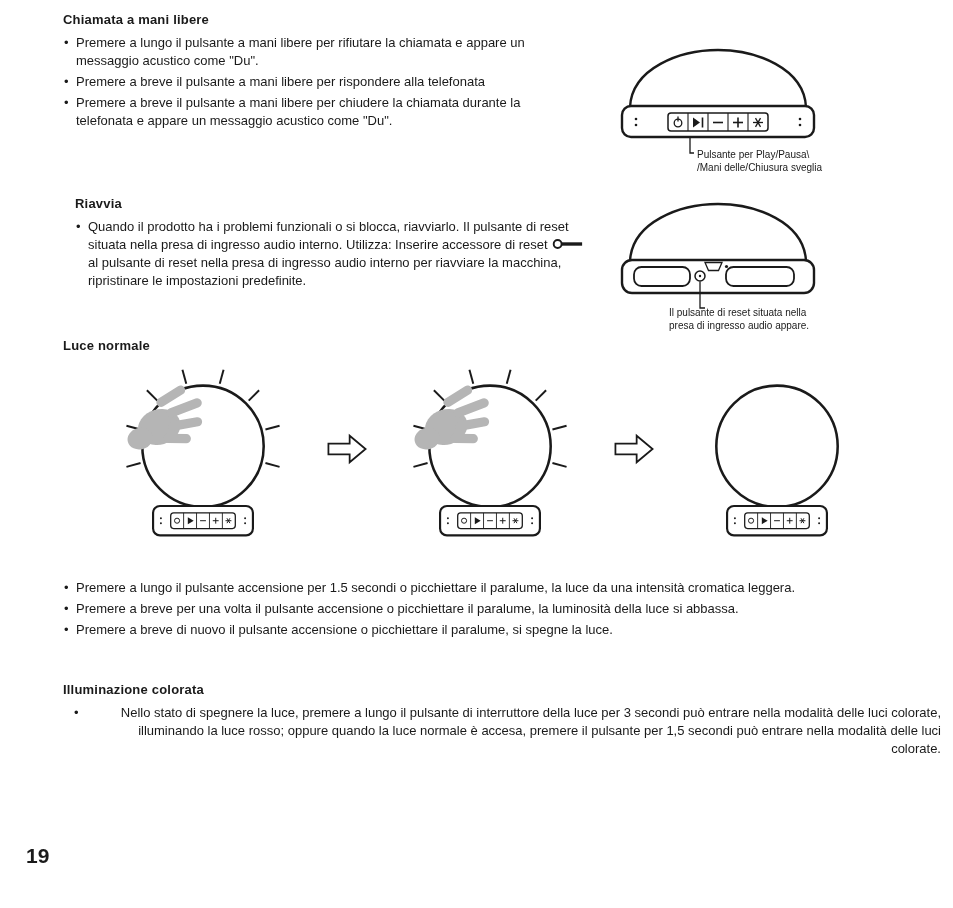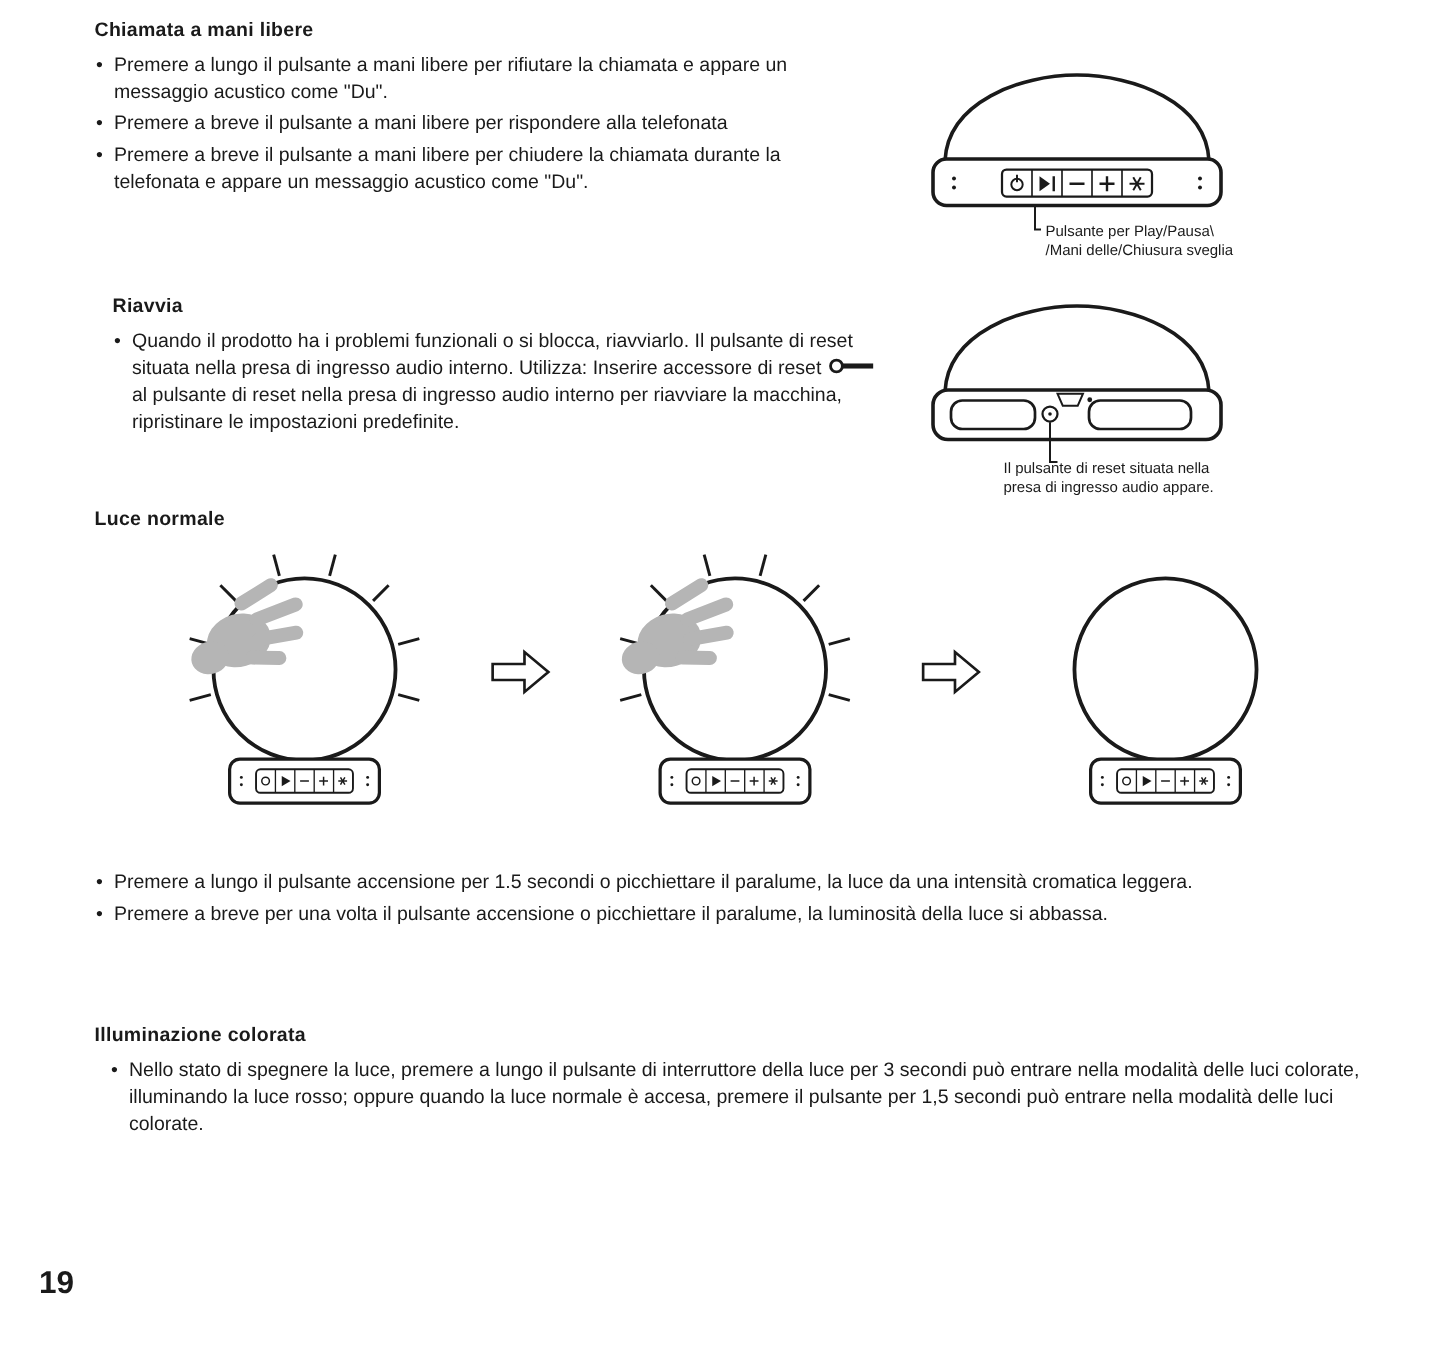--- a/index.html
+++ b/index.html
@@ -239,22 +239,23 @@
         <circle cx="52" cy="166.5" r="1"></circle>
       <circle cx="138" cy="161.5" r="1"></circle>
         <circle cx="138" cy="166.5" r="1"></circle>
     </g>
   </svg>
 </div>
 
 <ul class="abs bullets" style="left:63px; top:572px; width:878px;">
   <li>Premere a lungo il pulsante accensione per 1.5 secondi o picchiettare il paralume, la luce da una intensità cromatica leggera.</li>
   <li>Premere a breve per una volta il pulsante accensione o picchiettare il paralume, la luminosità della luce si abbassa.</li>
+  <li>Premere a breve di nuovo il pulsante accensione o picchiettare il paralume, si spegne la luce.</li>
 </ul>
 
 <div class="abs" style="left:63px; top:682px; width:878px;">
   <h3 class="sec-heading">Illuminazione colorata</h3>
-  <ul class="bullets" style="padding-left:10px;">
+  <ul class="bullets" style="padding-left:10px;text-align:right;">
     <li>Nello stato di spegnere la luce, premere a lungo il pulsante di interruttore della luce per 3 secondi può entrare nella modalità delle luci colorate, illuminando la luce rosso; oppure quando la luce normale è accesa, premere il pulsante per 1,5 secondi può entrare nella modalità delle luci colorate.</li>
   </ul>
 </div>
 
 <div class="abs page-num" style="left:26px; top:844px;">19</div>
 
 </body></html>

